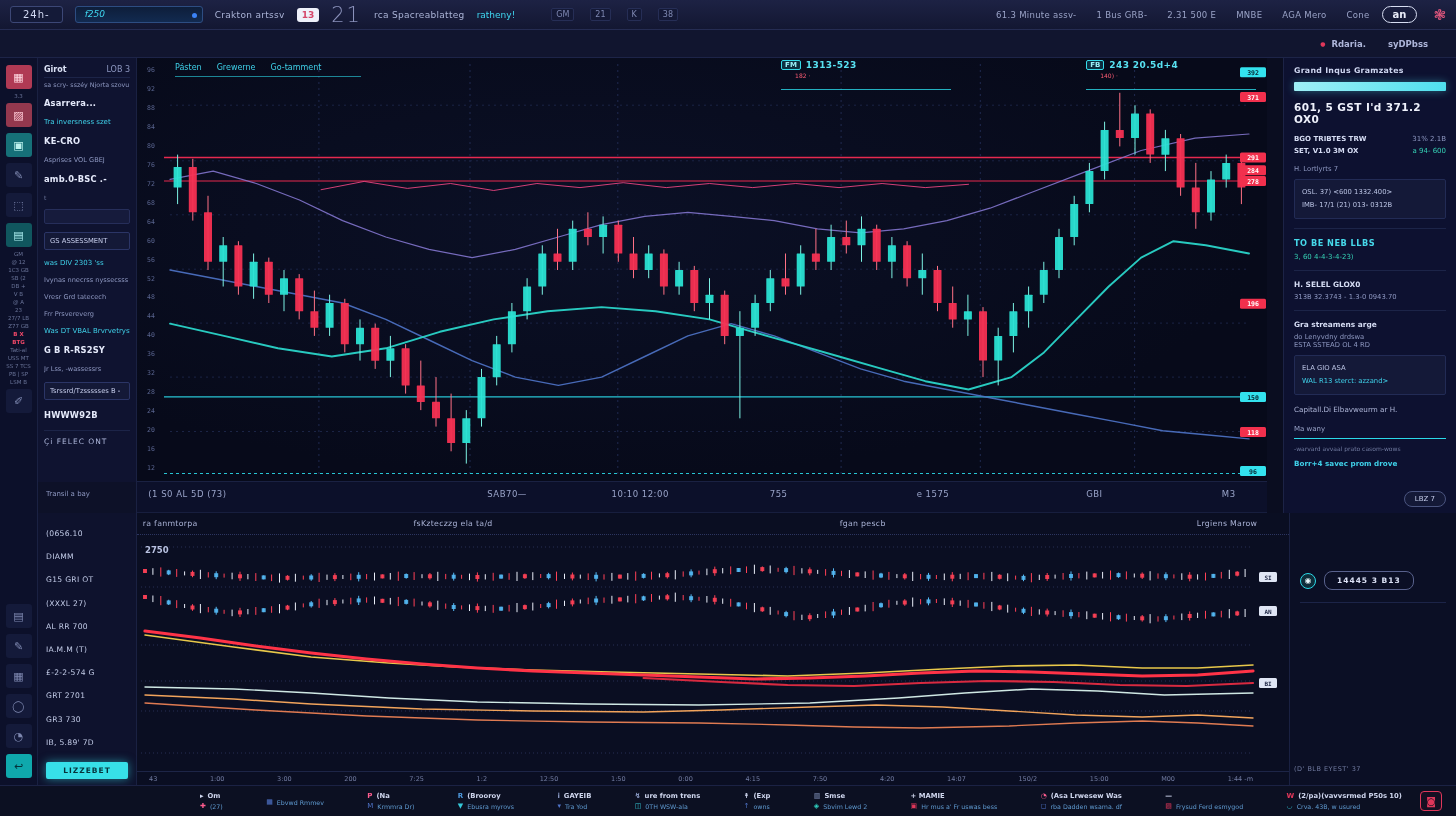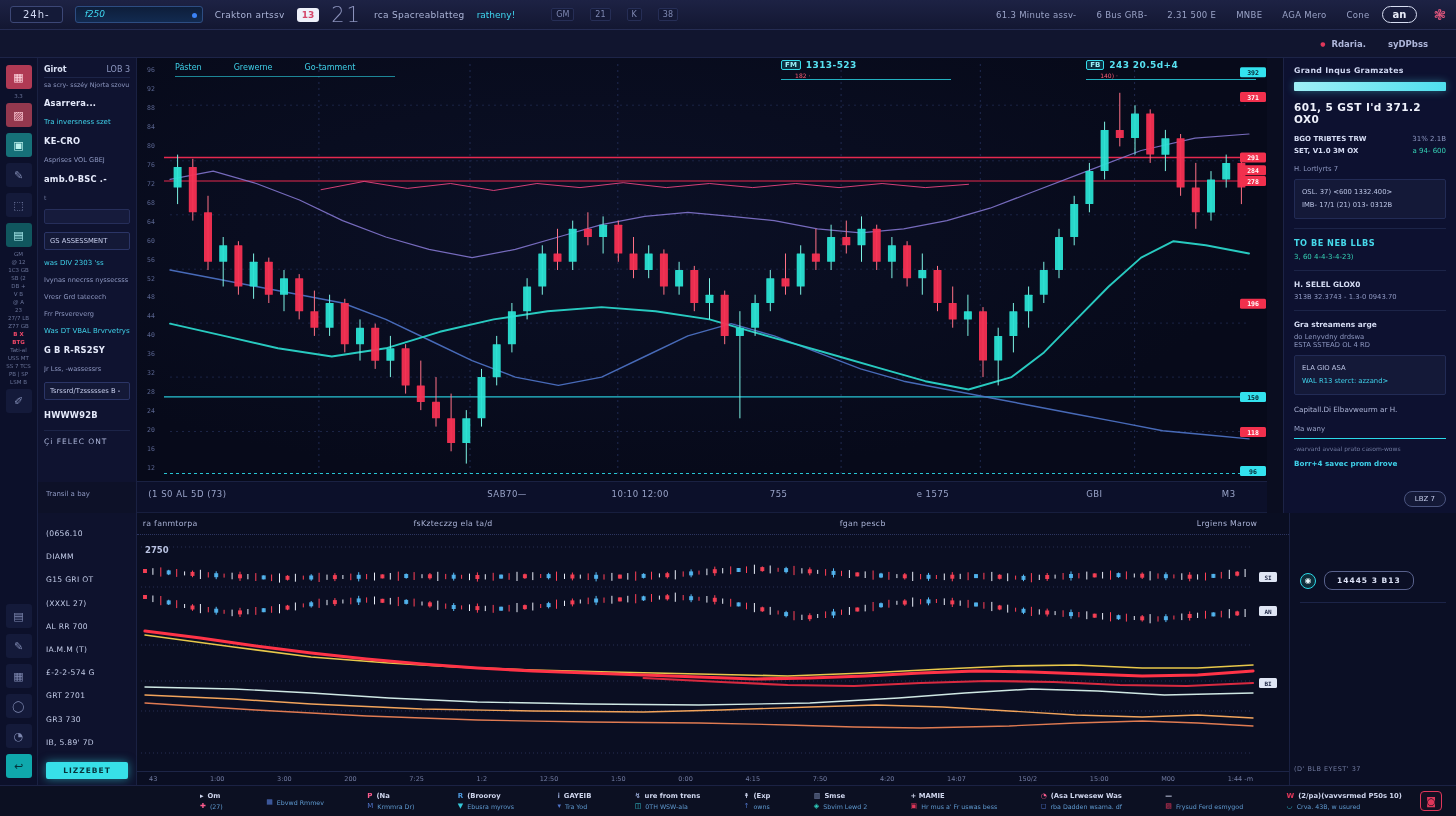--- a/index.html
+++ b/index.html
@@ -58,23 +58,23 @@
   .transil{position:absolute;left:38px;top:482px;width:99px;height:31px;font-size:7px;color:#8d97c0;padding:8px 8px;background:#0d1128;border-right:1px solid #1a2142}
 
   .bottom-list{position:absolute;left:38px;top:513px;width:99px;height:272px;background:#0e122d;border-right:1px solid #1a2142;padding:16px 8px 6px;display:flex;flex-direction:column}
   .bl-row{font-size:7.6px;color:#c3cce8;margin-bottom:14.2px;letter-spacing:.3px;white-space:nowrap}
   .btn-cyan{margin-top:auto;background:#37e0e8;color:#06343c;font-size:7.5px;font-weight:bold;text-align:center;
     padding:4px 0;border-radius:2px;box-shadow:0 0 10px rgba(55,224,232,.55);letter-spacing:1px}
 
   
   .chart-wrap{position:absolute;left:137px;top:58px;width:1130px;height:424px;
     background:radial-gradient(ellipse at 40% 40%,#0b1026 0%,#070a1a 70%);border-bottom:1px solid #1a2142}
-  .legend-row{position:absolute;left:38px;top:5px;display:flex;gap:32px;font-size:8px;color:#3fd0e8;
+  .legend-row{position:absolute;left:38px;top:5px;display:flex;gap:15px;font-size:8px;color:#3fd0e8;
     border-bottom:1px solid rgba(43,217,232,.6);padding:0 40px 4px 0}
-  .callout{position:absolute;top:2px;display:flex;flex-direction:column;border-bottom:1px solid rgba(43,217,232,.8);padding-bottom:0;width:170px}
+  .callout{position:absolute;top:2px;display:flex;flex-direction:column;border-bottom:1px solid rgba(43,217,232,.8);padding-bottom:10px;width:170px}
   .co1{left:57%}.co2{left:84%}
   .callout .co-line{display:flex;align-items:center;gap:5px}
   .co-badge{border:1px solid #35dbea;color:#9df0f8;background:rgba(26,150,170,.25);font-size:7px;font-weight:bold;padding:0 3px;border-radius:2px}
   .co-text{font-size:9px;font-weight:bold;color:#58e2f2;letter-spacing:.4px}
   .co-sub{font-size:6px;color:#ff5d75;margin-top:2px;padding-left:14px}
 
   .timebar{position:absolute;left:137px;top:482px;width:1130px;height:31px;background:#0c102a;border-bottom:1px solid #171e3e}
   .time-label{position:absolute;top:7px;font-size:8.5px;color:#9aa4c9;letter-spacing:.5px;white-space:nowrap}
 
   
@@ -140,21 +140,21 @@
     <span class="tb-label">rca Spacreablatteg</span>
     <span class="tb-accent">ratheny!</span>
     <div class="tb-mid" id="tb-mid">
         <span class="tb-ico">GM</span>
         <span class="tb-ico">21</span>
         <span class="tb-ico">K</span>
         <span class="tb-ico">38</span>
       </div>
     <div class="tb-right" id="tb-right">
         <span class="tb-item">61.3 Minute assv-</span>
-        <span class="tb-item">6 Bus GRB-</span>
+        <span class="tb-item">1 Bus GRB-</span>
         <span class="tb-item">2.31 500 E</span>
         <span class="tb-item">MNBE</span>
         <span class="tb-item">AGA Mero</span>
         <span class="tb-item">Cone</span>
       </div>
     <div class="pill">an</div>
     <div class="avatar">❃</div>
   </header>
 
   <nav class="menubar">

